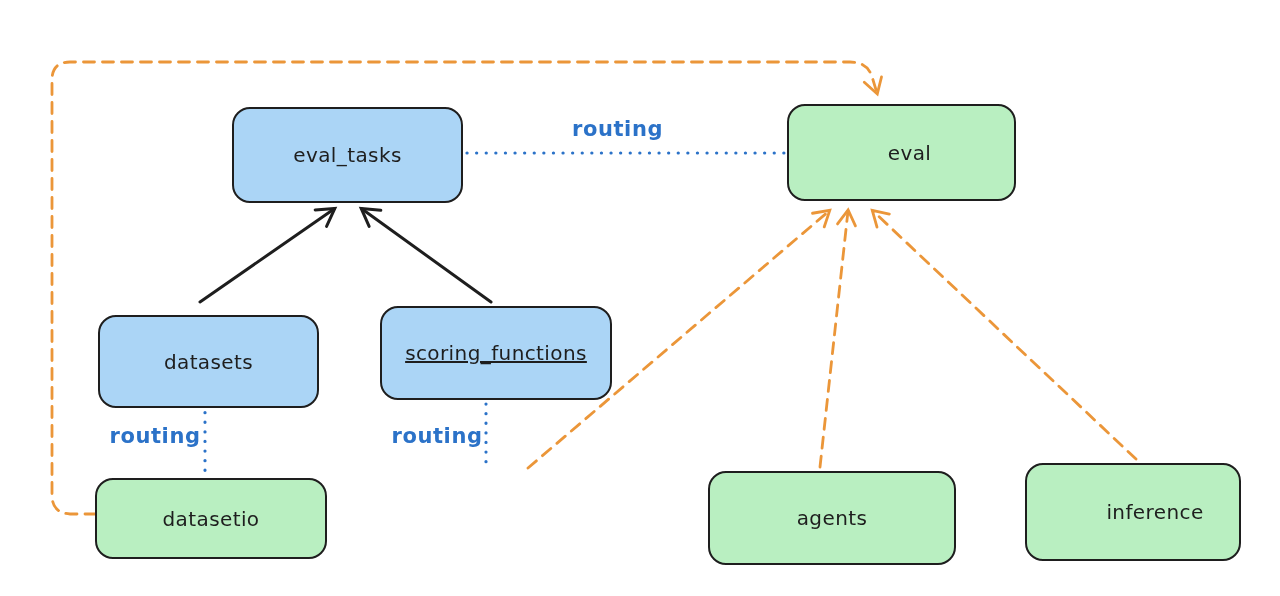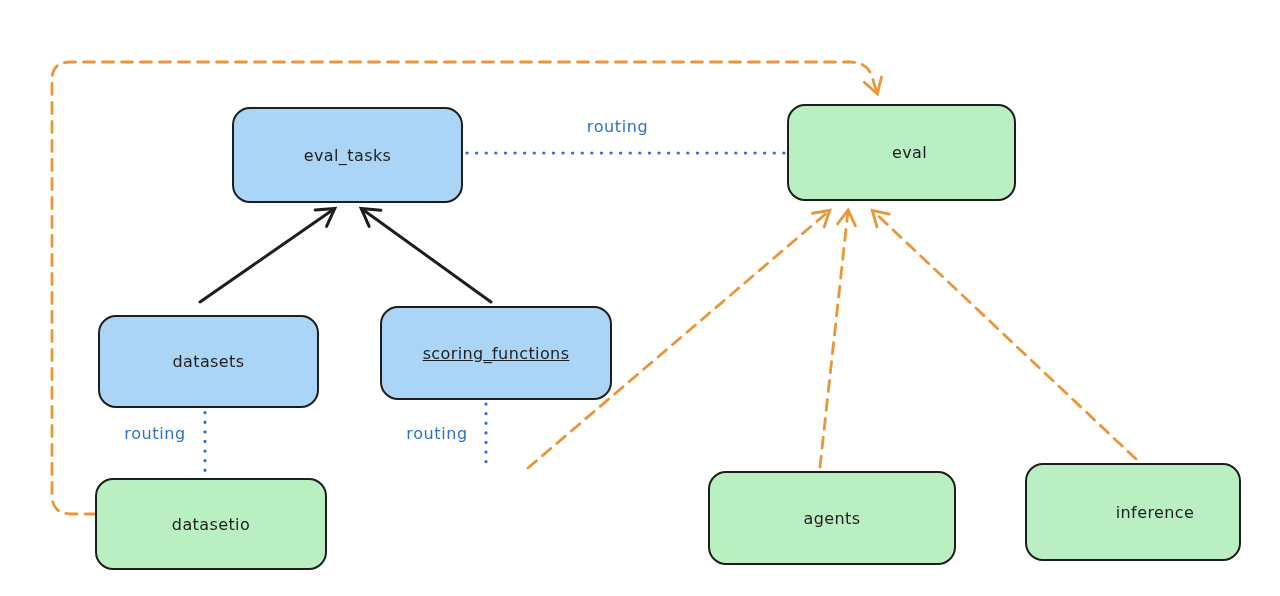--- a/index.html
+++ b/index.html
@@ -26,31 +26,31 @@
     width: 1280px; height: 596px;
     pointer-events: none;
   }
   .node {
     position: absolute;
     border: 2.6px solid var(--stroke-dark);
     border-radius: 18px;
     display: flex;
     align-items: center;
     justify-content: center;
-    font-size: 16px;
+    font-size: 20px;
     color: var(--stroke-dark);
     letter-spacing: 0.4px;
   }
   .node.blue  { background: var(--blue-fill); }
   .node.green { background: var(--green-fill); }
   .edge-label {
     position: absolute;
     color: var(--routing-blue);
-    font-size: 16px;
-    font-weight: 400;
+    font-size: 21px;
+    font-weight: 700;
     letter-spacing: 0.6px;
     text-align: center;
     white-space: nowrap;
   }
 </style>
 </head>
 <body>
 
 <div class="canvas">
 
@@ -87,21 +87,21 @@
   </div>
 
   <div class="node blue" style="left:98px; top:315px; width:221px; height:93px;">
     <span>datasets</span>
   </div>
 
   <div class="node blue" style="left:380px; top:306px; width:232px; height:94px;text-decoration:underline;">
     <span>scoring_functions</span>
   </div>
 
-  <div class="node green" style="left:95px; top:478px; width:232px; height:92px;">
+  <div class="node green" style="left:95px; top:478px; width:232px; height:81px;">
     <span>datasetio</span>
   </div>
 
 
   <div class="node green" style="left:708px; top:471px; width:248px; height:94px;">
     <span>agents</span>
   </div>
 
   <div class="node green" style="left:1025px; top:463px; width:216px; height:98px;padding-left:44px;">
     <span>inference</span>

